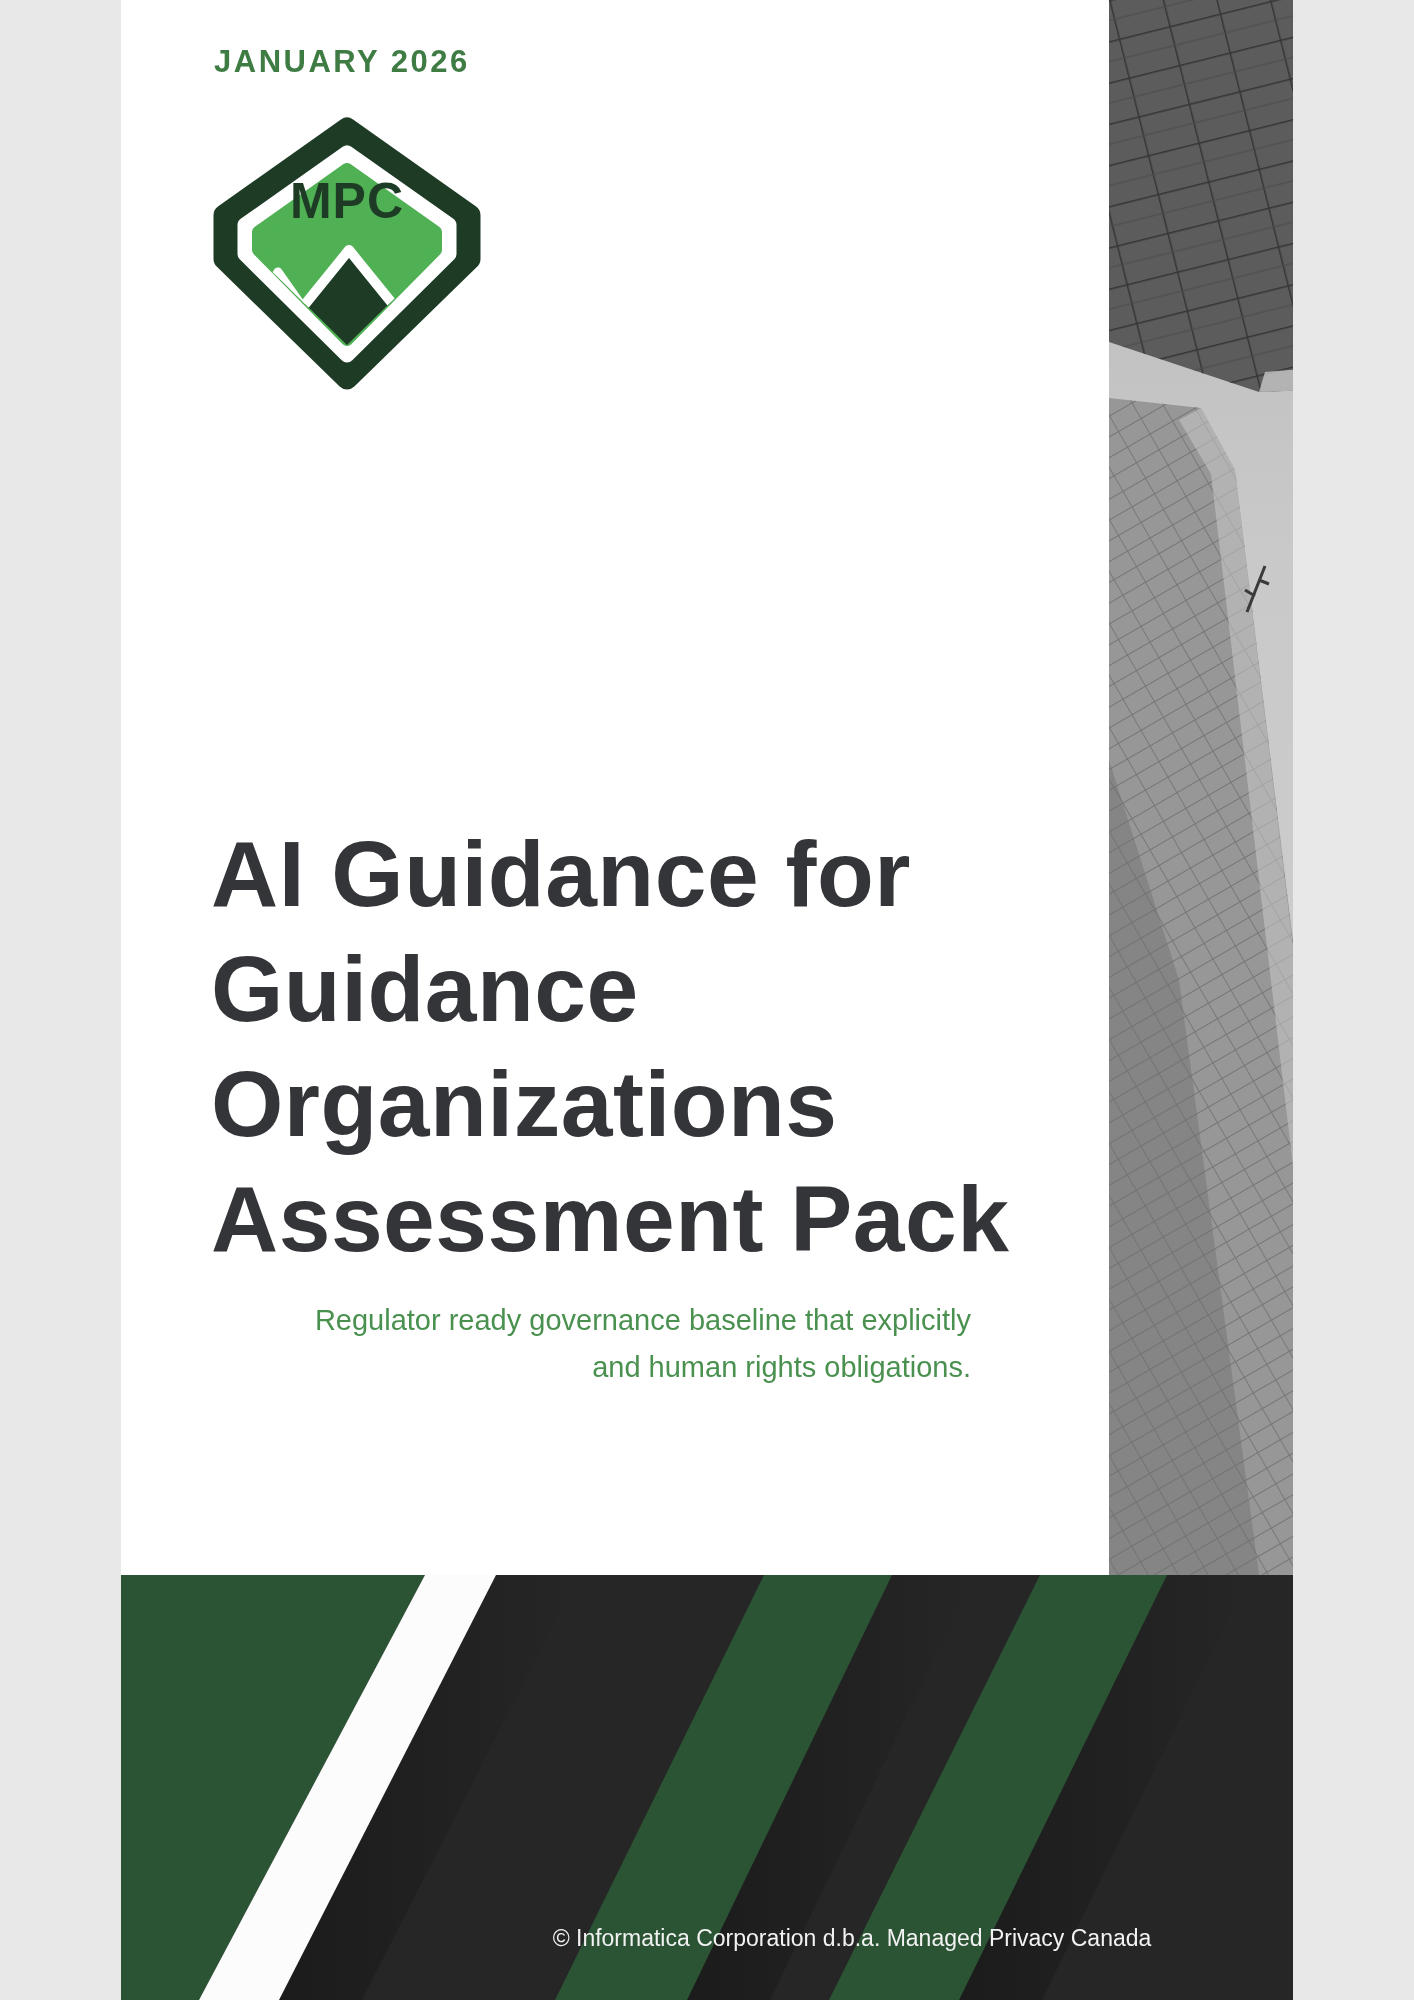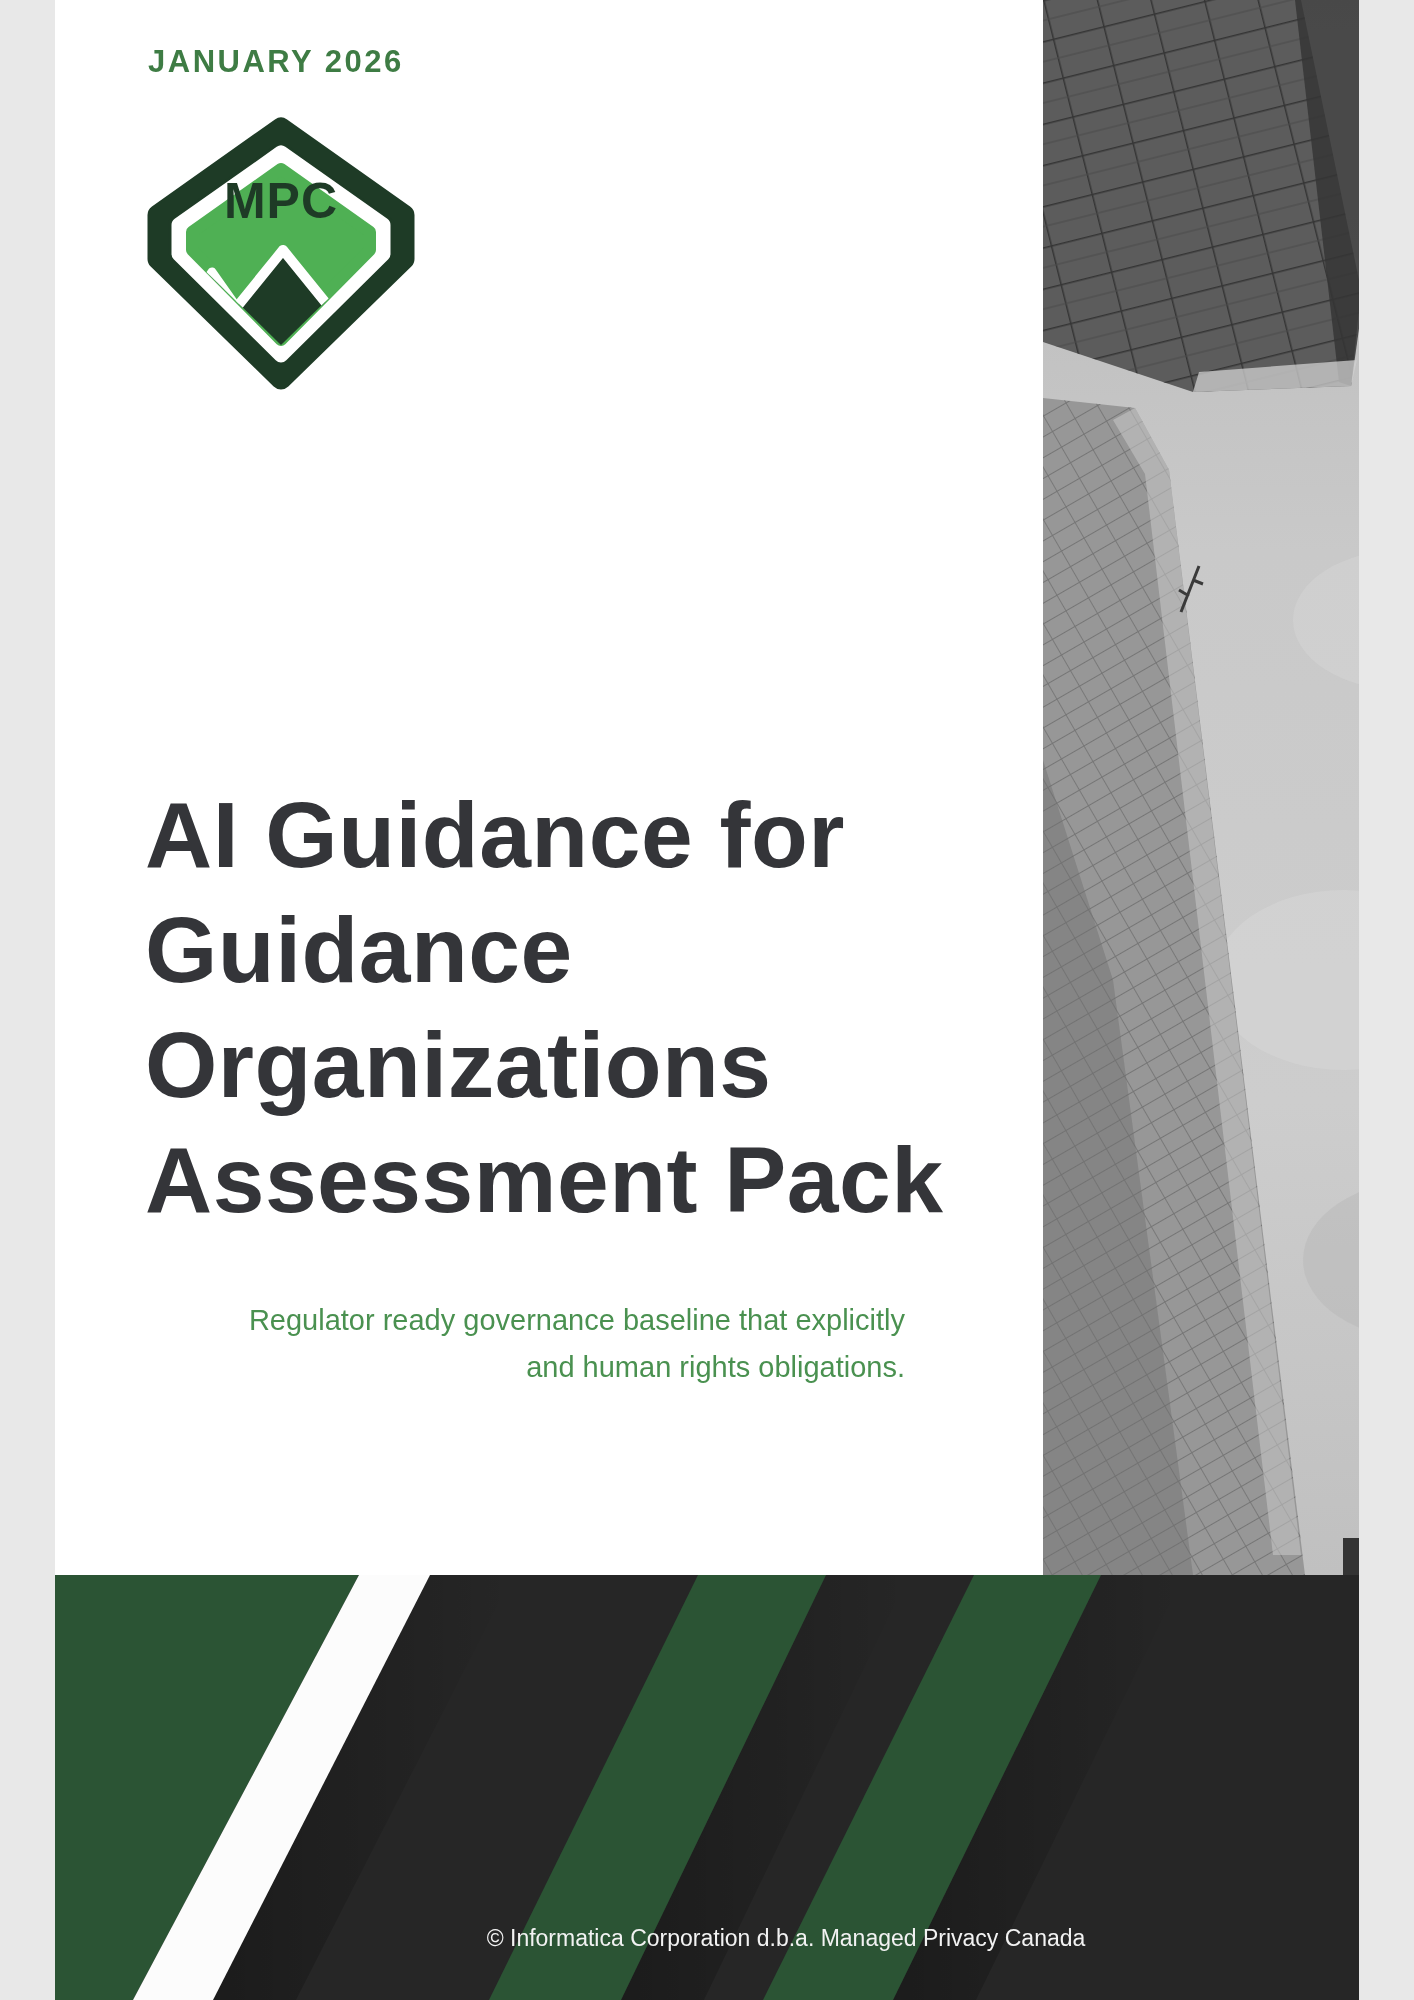--- a/index.html
+++ b/index.html
@@ -9,36 +9,36 @@
     --c-subtitle_green:#4a9150;
     --c-logo_light_green:#4fb054;
     --c-logo_dark_green:#1e3b26;
     --c-band_charcoal:#262626;
     --c-band_green:#2b5434;
     --c-stripe_white:#fcfcfc;
     --c-footer_white:#f2f2f2;
   }
   html,body{margin:0;padding:0;background:#e8e8e8;}
   .page{
-    position:relative;width:1304px;height:2000px;margin:0 auto;
+    position:relative;width:1172px;height:2000px;margin:0 auto;
     background:var(--c-page_bg);overflow:hidden;
     font-family:"Liberation Sans","DejaVu Sans",sans-serif;
   }
   .date{
     position:absolute;left:93px;top:44px;
     font-size:31px;line-height:36px;font-weight:600;
     letter-spacing:2.5px;color:var(--c-date_green);
   }
   .logo{position:absolute;left:92px;top:117px;width:268px;height:273px;}
   .logo .mpc-label{
     font-family:"Liberation Sans","DejaVu Sans",sans-serif;
     font-weight:bold;font-size:50px;letter-spacing:1px;
   }
   .title{
-    position:absolute;left:90px;top:778px;width:900px;
+    position:absolute;left:90px;top:817px;width:900px;
     font-size:93px;line-height:115px;font-weight:bold;
     letter-spacing:0.5px;color:var(--c-title_dark);
   }
   .subtitle{
     position:absolute;left:90px;top:1297px;width:760px;
     font-size:29px;line-height:47px;font-weight:normal;
     color:var(--c-subtitle_green);
     text-align:right;
   }
   .photo{position:absolute;left:988px;top:0;width:426px;height:1575px;}

